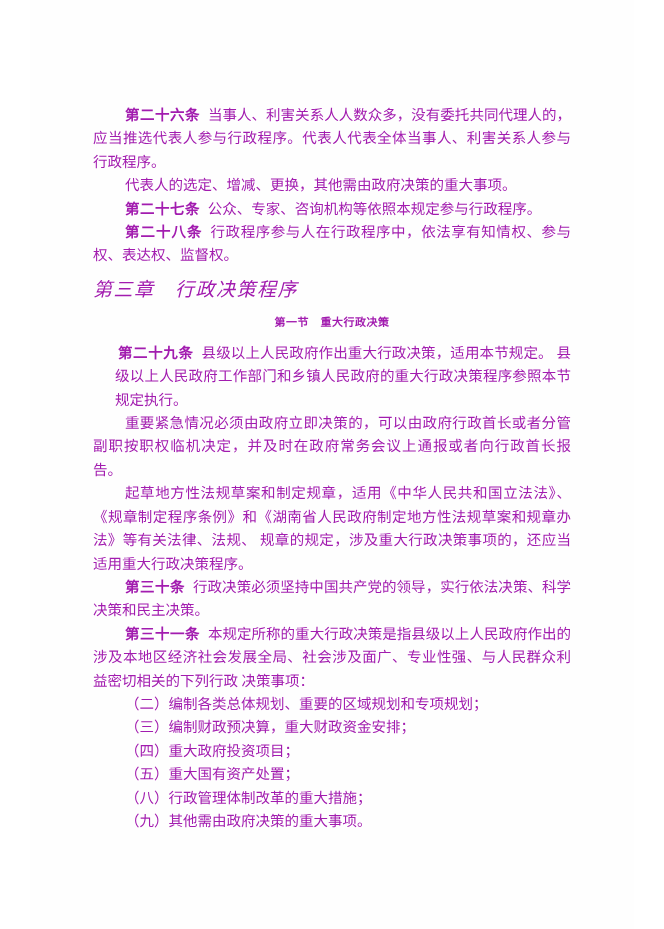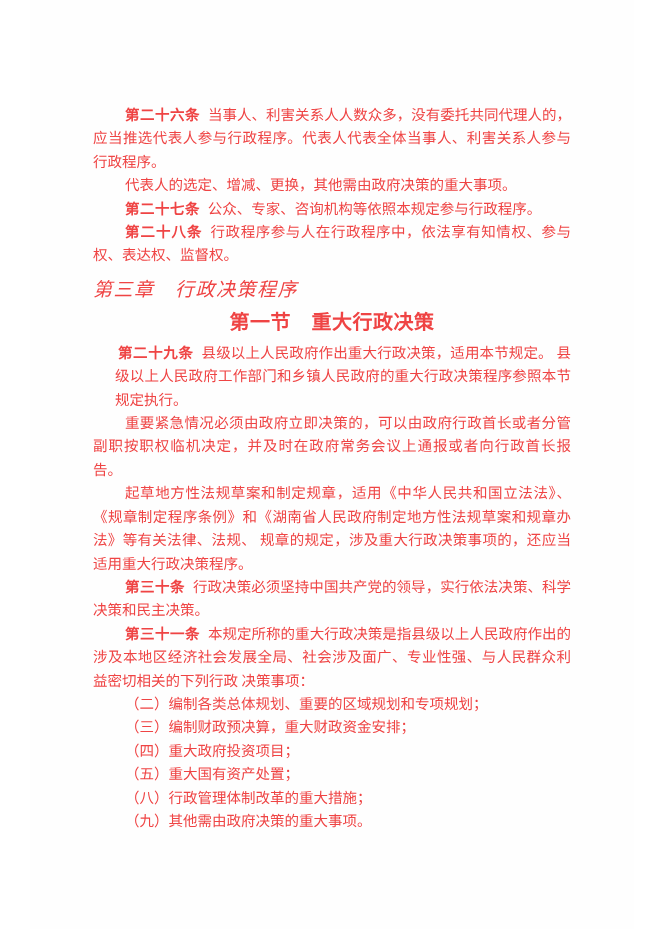--- a/index.html
+++ b/index.html
@@ -4,21 +4,21 @@
 <style>
   html, body { margin: 0; padding: 0; background: #ffffff; }
   .page {
     position: relative;
     width: 604px;
     height: 929px;
     margin: 0 auto;
     background: #fefefe;
     box-sizing: border-box;
     padding: 104px 63px 16px 63px;
-    color: #ef4444;
+    color: #a21caf;
     font-family: "Liberation Serif", "DejaVu Serif", serif;
     font-size: 14.5px;
     overflow: hidden;
   }
   .para {
     margin: 0;
     line-height: 23.4px;
     text-align: justify;
     text-indent: 2.2em;
     word-break: break-all;
@@ -36,21 +36,21 @@
     font-weight: 500;
     font-style: italic;
     letter-spacing: 1.5px;
     text-align: left;
     text-indent: 0;
     font-family: "Liberation Serif", "DejaVu Serif", serif;
   }
   .section {
     margin: 0 0 8px 0;
     line-height: 24px;
-    font-size: 20px;
+    font-size: 11px;
     font-weight: 700;
     letter-spacing: 0.5px;
     text-align: center;
     text-indent: 0;
     font-family: "Liberation Sans", "DejaVu Sans", sans-serif;
   }
   .block-indent {
     margin-left: 22px;
     text-indent: 0.2em;
   }

